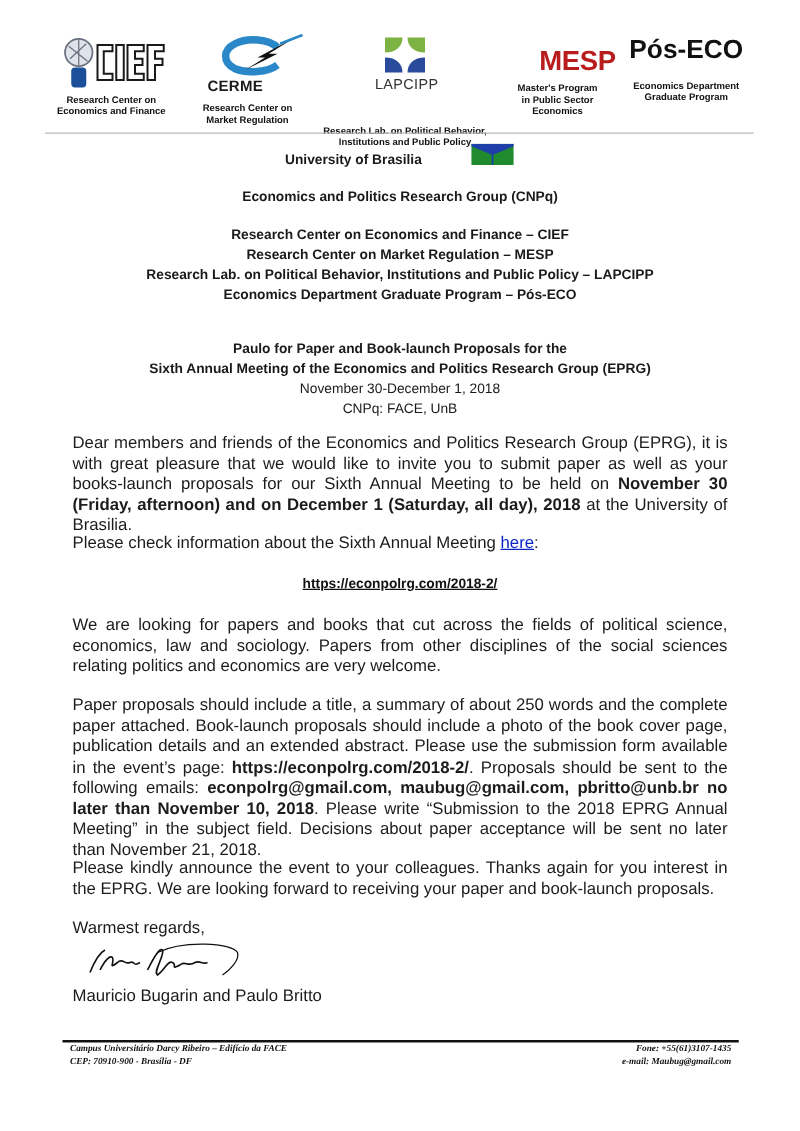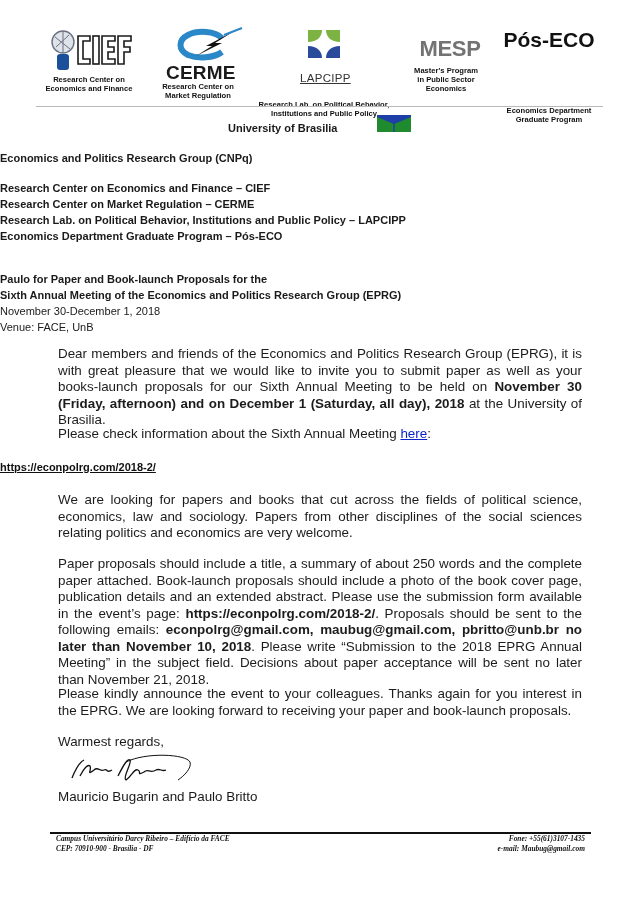--- a/index.html
+++ b/index.html
@@ -2,21 +2,21 @@
 <html><head>
 <meta charset="utf-8">
 <style>
   html, body { margin: 0; padding: 0; background: #ffffff; }
   body { width: 640px; height: 905px; position: relative; overflow: hidden;
          font-family: "Liberation Sans", sans-serif; color: #1a1a1a; }
   .abs { position: absolute; }
   
   .logo-cap { font-weight: bold; font-size: 7.6px; line-height: 9px; text-align: center; color: #111; }
   .hline { position: absolute; left: 36px; width: 567px; top: 106px; height: 1px; background: #b9b9b9; }
-  .center { text-align: left; left: 0; width: 640px; }
+  .center { text-align: center; left: 0; width: 640px; }
   .b { font-weight: bold; }
   .t14 { font-size: 11px; line-height: 16px; }
   .para { position: absolute; left: 58px; width: 524px; font-size: 13.4px; line-height: 16.5px;
           text-align: justify; color: #1c1c1c; }
   a.link { color: #0b24c8; text-decoration: underline; }
   .url { color: #111; text-decoration: underline; font-weight: bold; }
   .foot-line { position: absolute; left: 50px; width: 541px; top: 832px; height: 1.6px; background: #111; }
   .foot { font-family: "Liberation Serif", serif; font-style: italic; font-weight: bold; font-size: 7.4px; line-height: 9.5px; color: #111; }
 </style>
 </head>
@@ -41,53 +41,53 @@
       <div>Economics and Finance</div>
     </div>
   </div>
 
   <div class="abs" style="left:160px; top:26px; width:88px; height:76px;">
     <svg width="88" height="38" viewBox="0 0 88 38" style="position:absolute;left:0;top:0;">
       <path d="M62 12 C55 5 38 4 28 9 C18 14 18 24 28 29 C38 33 54 32 62 26" fill="none" stroke="#2a87c8" stroke-width="6"></path>
       <path d="M76 4 L46 20 L52 20 L36 30 L62 17 L55 17 Z" fill="#111"></path>
       <path d="M64 9 L82 2" stroke="#2a87c8" stroke-width="2"></path>
     </svg>
-    <div style="position:absolute; left:6px; top:36px; font-weight:bold; font-size:19px; letter-spacing:0.2px;">CERME</div>
+    <div style="position:absolute; left:6px; top:36px; font-weight:bold; font-size:12px; letter-spacing:0.2px;">CERME</div>
     <div class="logo-cap" style="position:absolute; left:-6px; top:56px; width:88px;">
       <div>Research Center on</div>
       <div>Market Regulation</div>
     </div>
   </div>
 
   <div class="abs" style="left:248px; top:28px; width:152px; height:76px;">
     <svg width="40" height="34" viewBox="0 0 40 34" style="position:absolute;left:56px;top:0;">
       <path d="M4 2 h14 c0 7 -5 12 -14 12 z" fill="#7cb342"></path>
       <path d="M22 2 h14 v12 c-9 0 -14 -5 -14 -12 z" fill="#7cb342"></path>
       <path d="M4 18 c9 0 14 5 14 12 h-14 z" fill="#2a4b9b"></path>
       <path d="M22 30 c0 -7 5 -12 14 -12 v12 z" fill="#2a4b9b"></path>
     </svg>
-    <div style="position:absolute; left:52px; top:44px; font-size:11.5px; color:#333; letter-spacing:0.3px;text-decoration:underline;">LAPCIPP</div>
+    <div style="position:absolute; left:52px; top:34px; font-size:11.5px; color:#333; letter-spacing:0.3px;">LAPCIPP</div>
     <div class="logo-cap" style="position:absolute; left:0; top:54px; width:152px;margin-top:18px;">
       <div>Research Lab. on Political Behavior,</div>
       <div>Institutions and Public Policy</div>
     </div>
   </div>
 
   <div class="abs" style="left:408px; top:36px; width:76px; height:66px;">
-    <div style="position:absolute; left:4px; top:0; width:76px; text-align:center; font-weight:bold; font-size:22px; color:#737373; letter-spacing:-0.3px;">MESP</div>
+    <div style="position:absolute; left:16px; top:0; width:76px; text-align:center; font-weight:bold; font-size:22px; color:#b91c1c; letter-spacing:-0.3px;">MESP</div>
     <div class="logo-cap" style="position:absolute; left:-6px; top:30px; width:88px;">
       <div>Master's Program</div>
       <div>in Public Sector</div>
       <div>Economics</div>
     </div>
   </div>
 
   <div class="abs" style="left:494px; top:28px; width:110px; height:60px;">
     <div style="position:absolute; left:0; top:0; width:110px; text-align:center; font-weight:bold; font-size:21px; color:#111;">Pós-ECO</div>
-    <div class="logo-cap" style="position:absolute; left:0; top:36px; width:110px;margin-top:42px;">
+    <div class="logo-cap" style="position:absolute; left:0; top:36px; width:110px;">
       <div>Economics Department</div>
       <div>Graduate Program</div>
     </div>
   </div>
 </div>
 
 <div class="hline"></div>
 
 <div class="abs b t14" style="left:228px; top:120px;">
   <span>University of Brasilia</span>
@@ -95,30 +95,30 @@
 <svg class="abs" width="34" height="17" viewBox="0 0 34 17" style="left:377px; top:115px;">
   <rect x="0" y="0" width="34" height="17" fill="#1f8a2e"></rect>
   <path d="M0 0 H34 V2 L17 9 L0 2 Z" fill="#1f3fa8"></path>
   <rect x="16.3" y="0" width="1.4" height="17" fill="#1f3fa8"></rect>
 </svg>
 
 <div class="abs center b t14" style="top:150px;">Economics and Politics Research Group (CNPq)</div>
 
 <div class="abs center b t14" style="top:180px;">
   <div>Research Center on Economics and Finance – CIEF</div>
-  <div>Research Center on Market Regulation – CERME</div>
+  <div>Research Center on Market Regulation – MESP</div>
   <div>Research Lab. on Political Behavior, Institutions and Public Policy – LAPCIPP</div>
   <div>Economics Department Graduate Program – Pós-ECO</div>
 </div>
 
 <div class="abs center t14" style="top:271px;">
   <div class="b">Paulo for Paper and Book-launch Proposals for the</div>
   <div class="b">Sixth Annual Meeting of the Economics and Politics Research Group (EPRG)</div>
   <div>November 30-December 1, 2018</div>
-  <div>Venue: FACE, UnB</div>
+  <div>CNPq: FACE, UnB</div>
 </div>
 
 <div class="para" style="top:346px;">
   <span>Dear members and friends of the Economics and Politics Research Group (EPRG), it is with great pleasure that we would like to invite you to submit paper as well as your books-launch proposals for our Sixth Annual Meeting to be held on </span><b>November 30 (Friday, afternoon) and on December 1 (Saturday, all day), 2018</b><span> at the University of Brasilia.</span>
 </div>
 
 <div class="para" style="top:426px;">
   <span>Please check information about the Sixth Annual Meeting </span><a class="link" href="#">here</a><span>:</span>
 </div>
 

